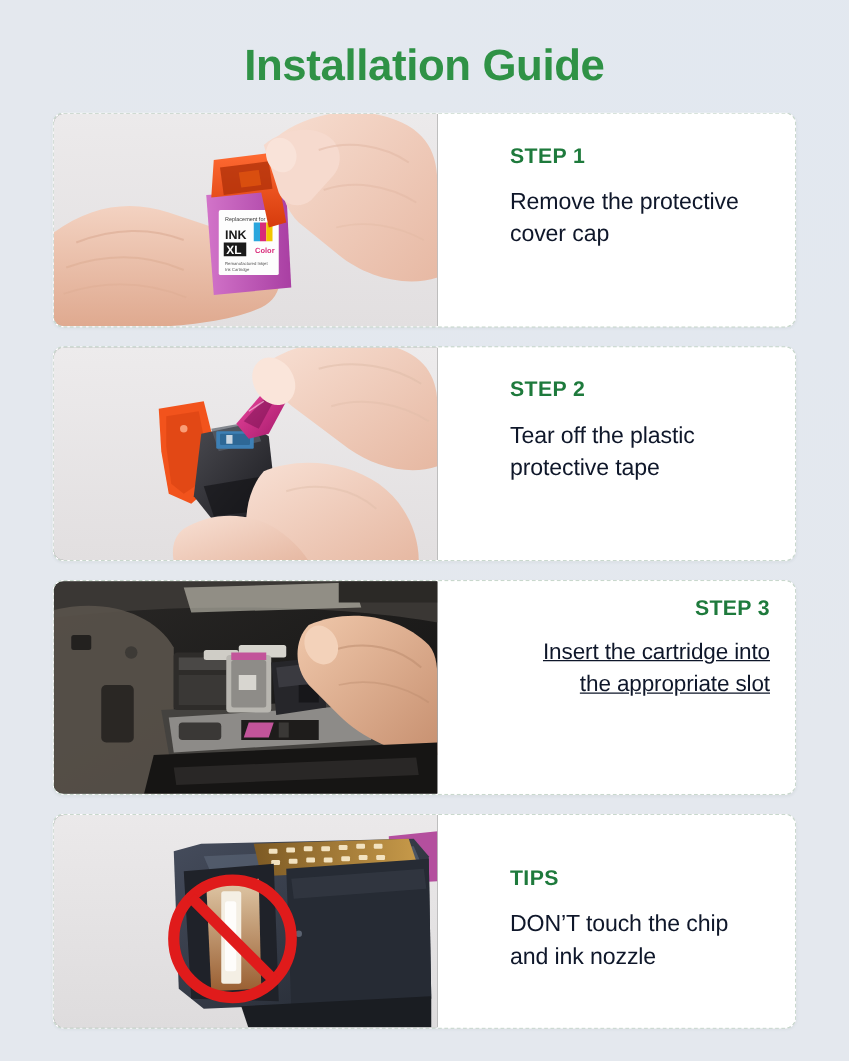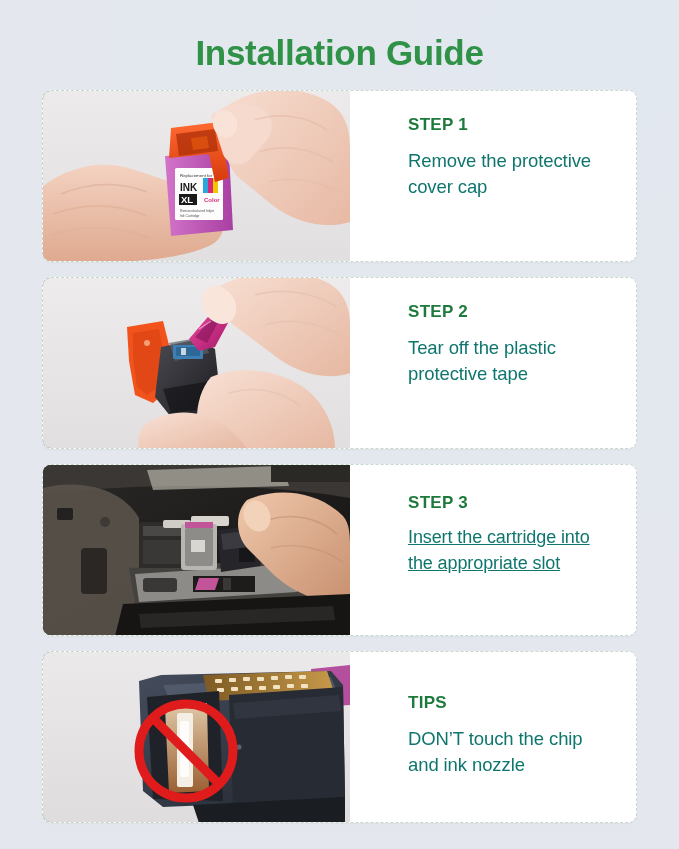--- a/index.html
+++ b/index.html
@@ -88,27 +88,27 @@
   }
   .step-label {
     color: #1e7a3c;
     font-size: 17px;
     font-weight: bold;
     letter-spacing: .3px;
     margin: 0 0 13px 0;
   }
   .card-3 .step-label { margin-bottom: 12px; }
   .step-text {
-    color: #0f766e;
+    color: #0f172a;
     font-size: 18.5px;
     line-height: 1.42;
     margin: 0;
     letter-spacing: -0.1px;
   }
-  .card-3 .card-body { padding-top: 28px; }
+  .card-3 .card-body { padding-top: 12px; text-align: right; }
   .card-3 .step-text { font-size: 18px; text-decoration: underline; }
   .card-4 .card-body { padding-top: 41px; }
 </style>
 </head>
 <body>
 
 <div id="page">
 
   <h1 class="page-title">Installation Guide</h1>
 

